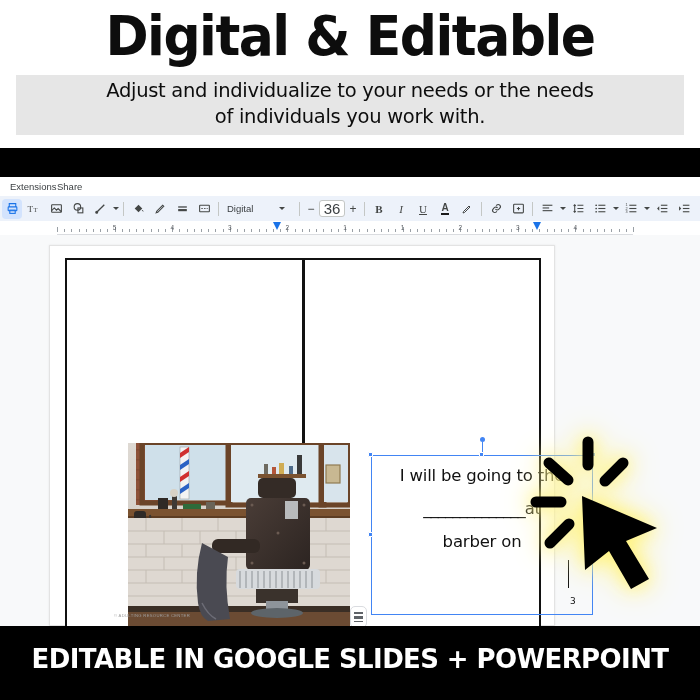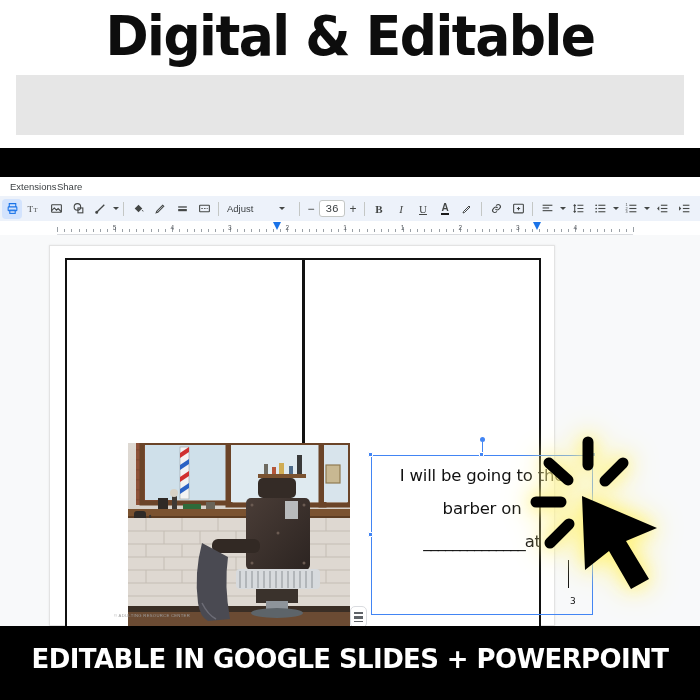--- a/index.html
+++ b/index.html
@@ -77,21 +77,21 @@
   }
   .tb svg { display:block; }
   .tb.sel { background:#d3e3fd; }
   .tb-sep { width:1px; height:14px; background:#c4c7c5; margin:0 3px; flex:0 0 auto; }
   .tb-caret { width:9px; height:20px; display:flex; align-items:center; justify-content:center; flex:0 0 auto; }
   .tb-caret::after { content:""; border-left:3px solid transparent; border-right:3px solid transparent; border-top:3.5px solid #444746; }
   .font-box { width:55px; height:20px; font-size:9.5px; color:#3c4043; display:flex; align-items:center; padding-left:5px; flex:0 0 auto; }
   .size-minus, .size-plus { width:16px; height:18px; display:flex; align-items:center; justify-content:center; color:#444746; font-size:12px; flex:0 0 auto; }
   .size-box {
     width:26px; height:17px; border:1px solid #c4c7c5; border-radius:3px; background:#fff;
-    font-size:11px; color:#3c4043; display:flex; align-items:center; justify-content:center; flex:0 0 auto;font-family:Liberation Mono, monospace;
+    font-size:15px; color:#3c4043; display:flex; align-items:center; justify-content:center; flex:0 0 auto;
   }
   .bold-i { font-weight:bold; font-size:11px; font-family:"Liberation Serif", serif; }
   .ital-i { font-style:italic; font-size:11px; font-family:"Liberation Serif", serif; }
   .und-i { text-decoration:underline; font-size:11px; font-family:"Liberation Serif", serif; }
   .textcolor-i { font-size:10px; font-weight:600; border-bottom:2.5px solid #1a1a1a; line-height:9px; padding-bottom:1px; }
 
   
   .ruler { position:absolute; left:0; top:73px; width:700px; height:14px; background:#fff; }
   .ruler-track { position:absolute; left:57px; top:4px; width:576px; height:9px; }
   .rl-tick { position:absolute; top:4px; width:1px; height:3px; background:#9aa0a6; }
@@ -178,20 +178,24 @@
   }
 </style>
 </head>
 <body>
 
 <div id="page">
 
   <div class="promo-top">
     <div class="promo-title">Digital &amp; Editable</div>
     <div class="promo-sub-band"></div>
+    <div class="promo-sub">
+      <div>Adjust and individualize to your needs or the needs</div>
+      <div>of individuals you work with.</div>
+    </div>
   </div>
 
   <div class="app">
 
     <div class="app-topstrip">
       <div class="ts-icon" style="left:452px; top:16px;">
         <svg viewBox="0 0 24 24" fill="none" stroke="#5f6368" stroke-width="2">
             <path d="M12 4a8 8 0 1 1-7.5 5.3"></path>
             <path d="M3 4v5h5"></path>
             <path d="M12 8v4l3 2"></path>
@@ -282,21 +286,21 @@
       <div class="tb">
         <svg width="13" height="13" viewBox="0 0 24 24" fill="none" stroke="#444746" stroke-width="2">
             <rect x="3" y="6" width="18" height="12" rx="1"></rect>
             <path d="M6 12h3M11 12h3M16 12h2" stroke-width="1.6"></path>
           </svg>
       </div>
 
       <div class="tb-sep"></div>
 
       <div class="font-box">
-        <span>Adjust</span>
+        <span>Digital</span>
       </div>
       <div class="tb-caret" style="margin-right:10px;"></div>
 
       <div class="tb-sep"></div>
 
       <div class="size-minus">−</div>
       <div class="size-box">36</div>
       <div class="size-plus">+</div>
 
       <div class="tb-sep"></div>
@@ -606,24 +610,24 @@
           <div class="tbox-sel"></div>
           <div class="rot-stem"></div>
           <div class="rot-dot"></div>
           <div class="h tl"></div>
           <div class="h tc"></div>
           <div class="h tr"></div>
           <div class="h ml"></div>
           <div class="h mr"></div>
           <div class="tbox-text">
             <div>I will be going to the</div>
-            <div>barber on</div>
             <div>
               <span class="blank-line">______________</span><span>at</span>
             </div>
+            <div>barber on</div>
           </div>
           <div class="caret-bar"></div>
         </div>
 
         <div class="grid-handle">
           <i></i>
           <i class="mid"></i>
           <i></i>
         </div>
 

